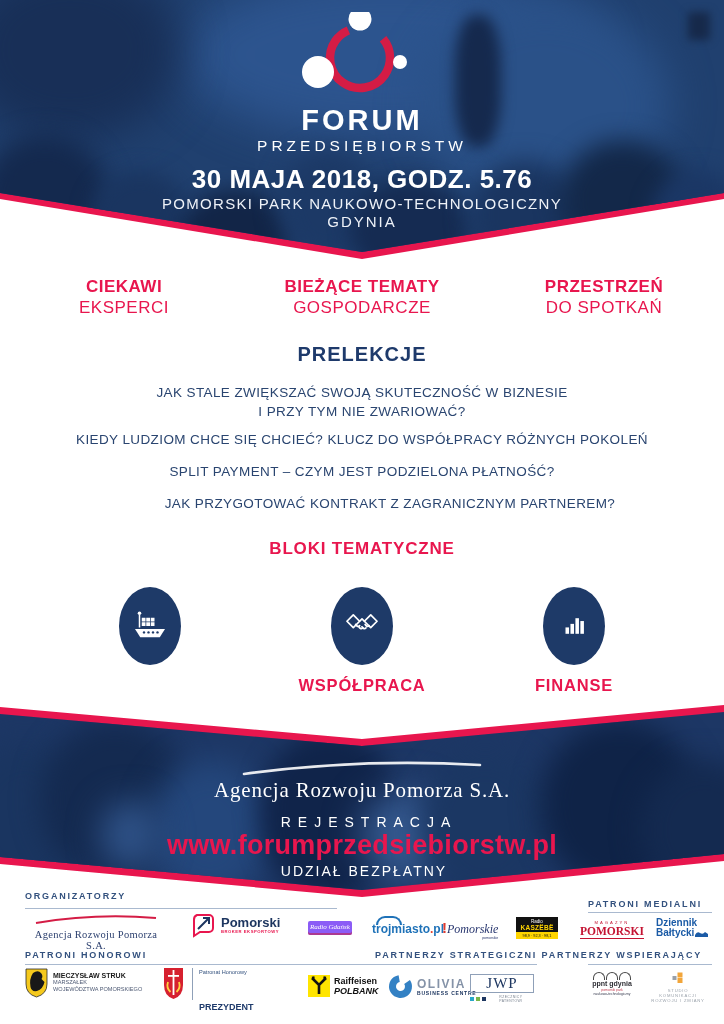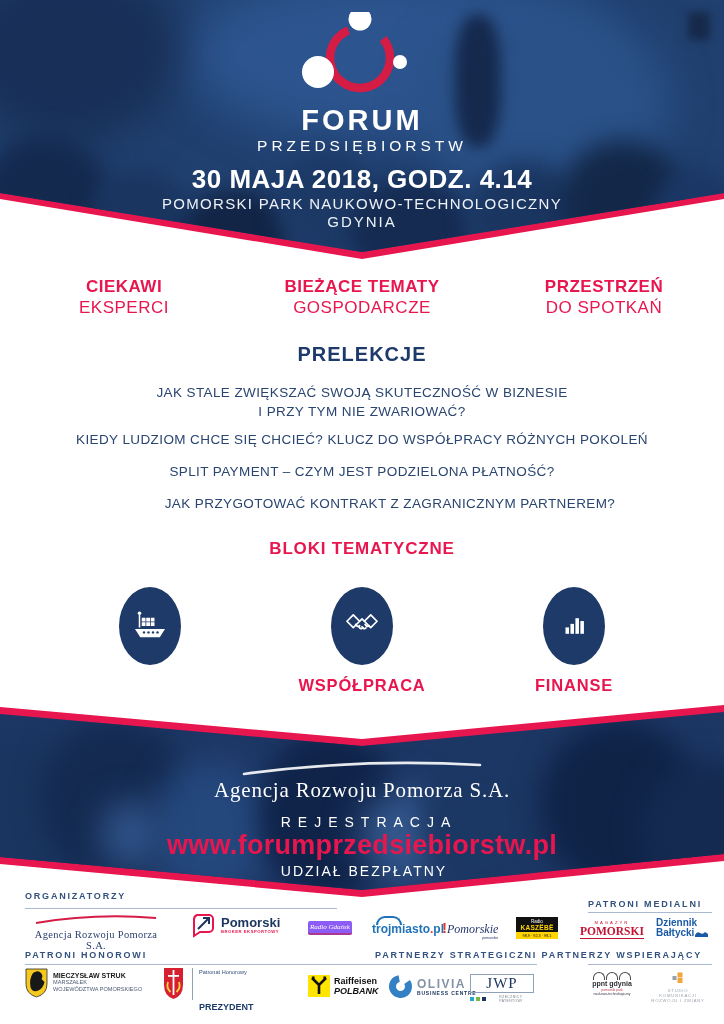--- a/index.html
+++ b/index.html
@@ -134,21 +134,21 @@
     </div>
     <div class="hero-content">
       <svg class="abs" style="left:297px;top:12px;" width="130" height="92" viewBox="0 0 130 92">
         <circle cx="63" cy="46" r="30" fill="none" stroke="#d41c45" stroke-width="8.5" stroke-dasharray="150 39" stroke-dashoffset="-8" transform="rotate(-55 63 46)"></circle>
         <circle cx="21" cy="60" r="16" fill="#ffffff"></circle>
         <circle cx="63" cy="7" r="11.5" fill="#ffffff"></circle>
         <circle cx="103" cy="50" r="7" fill="#ffffff"></circle>
       </svg>
       <div class="abs ctr f-title">FORUM</div>
       <div class="abs ctr f-sub">PRZEDSIĘBIORSTW</div>
-      <div class="abs ctr f-date">30 MAJA 2018, GODZ. 4.14</div>
+      <div class="abs ctr f-date">30 MAJA 2018, GODZ. 5.76</div>
       <div class="abs ctr f-venue">POMORSKI PARK NAUKOWO-TECHNOLOGICZNY</div>
       <div class="abs ctr f-city">GDYNIA</div>
     </div>
   </div>
 
   <div class="hl" style="left:34px;">
     <div class="hl1">CIEKAWI</div>
     <div class="hl2">EKSPERCI</div>
   </div>
   <div class="hl" style="left:272px;">

